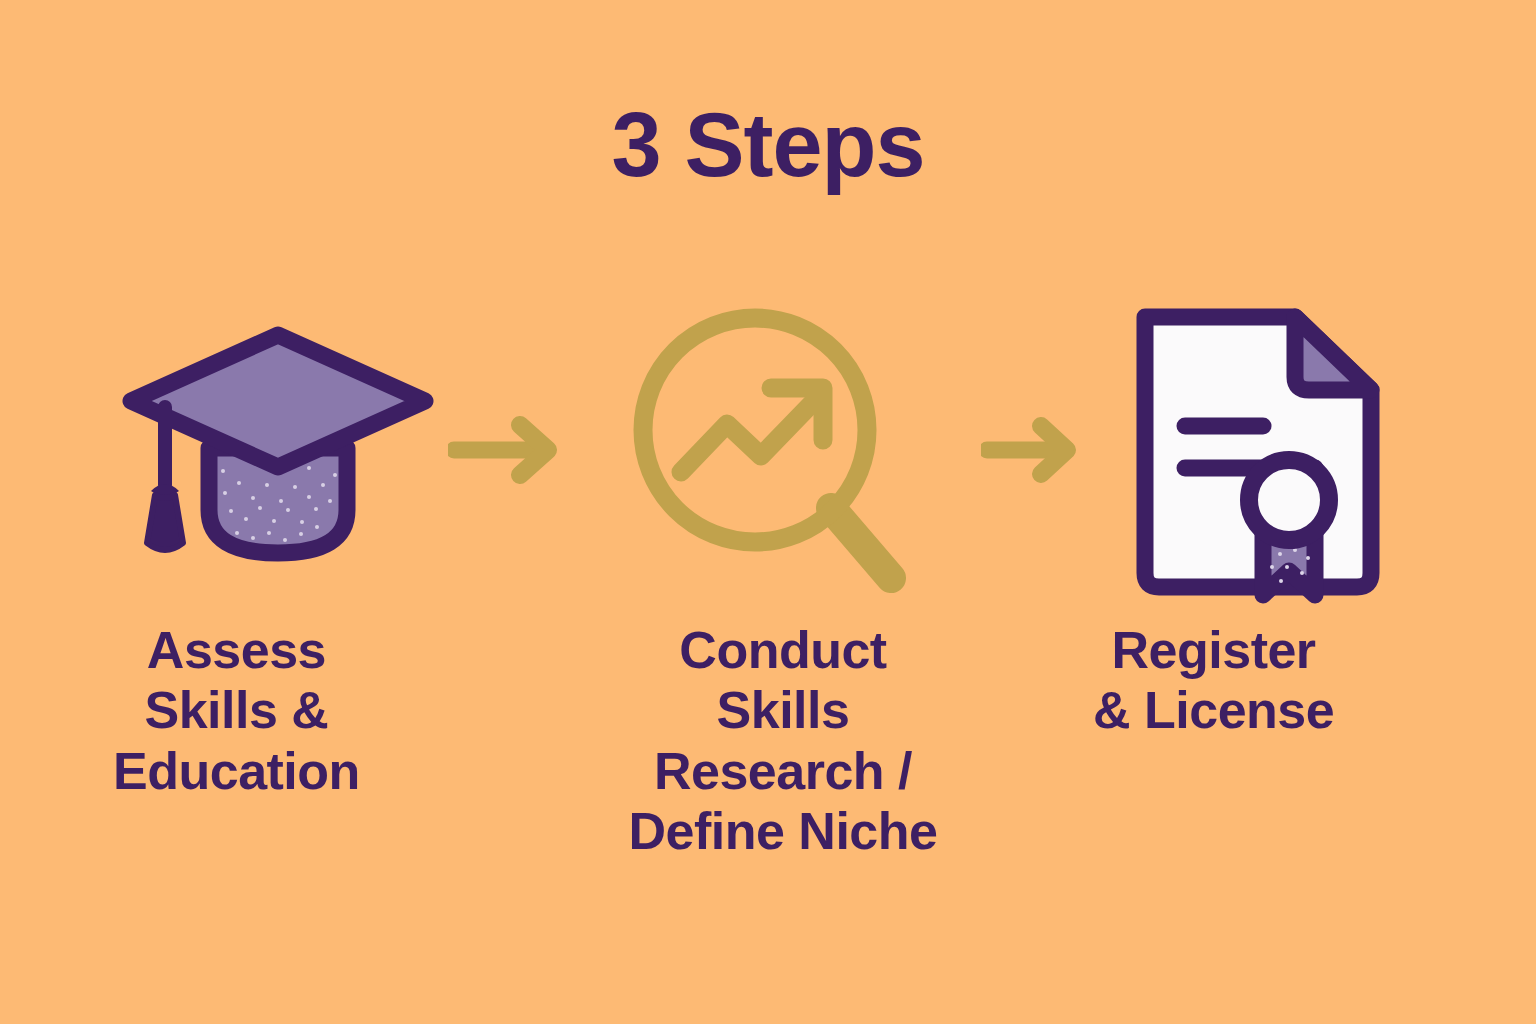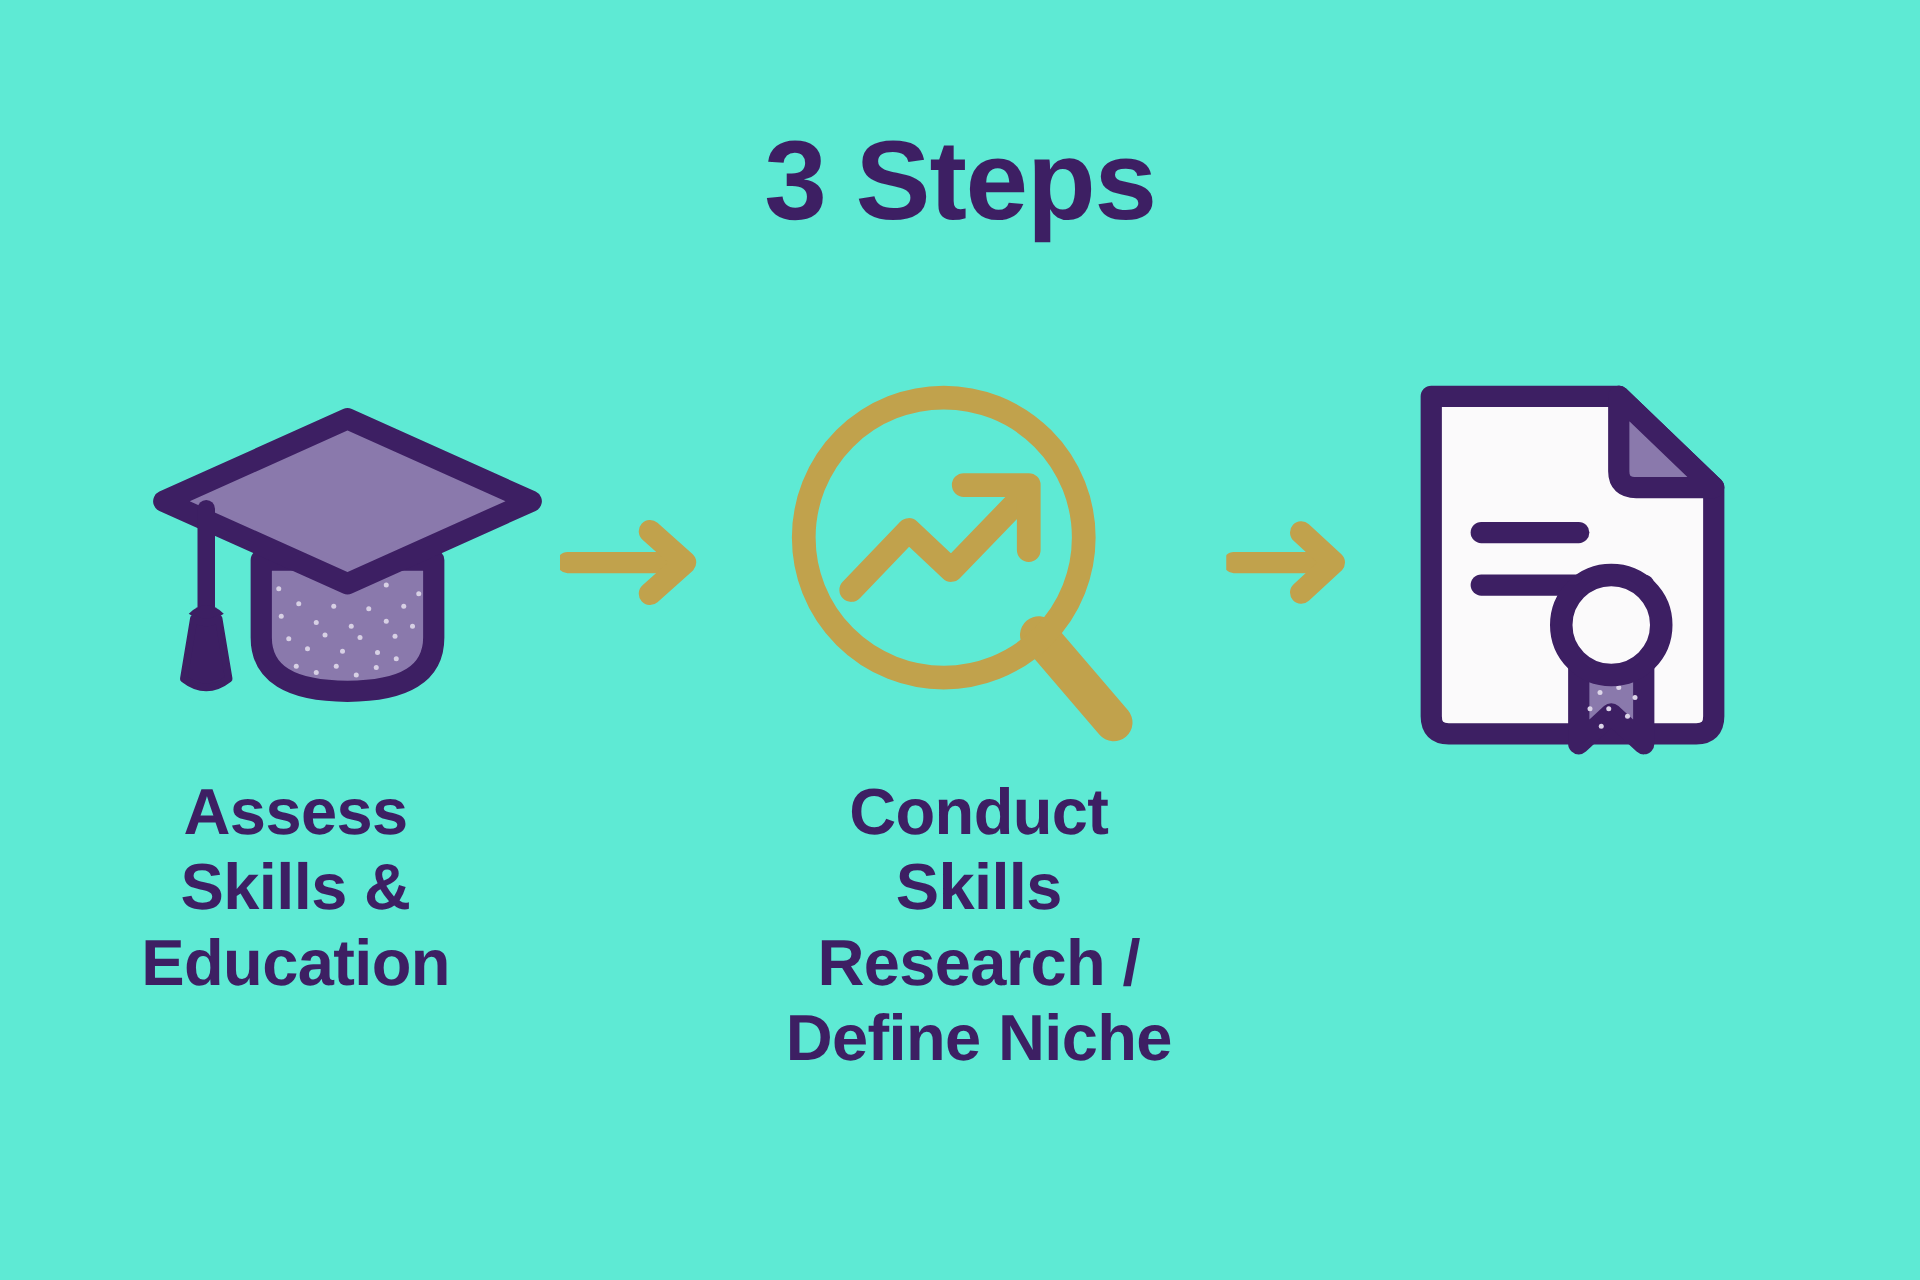--- a/index.html
+++ b/index.html
@@ -10,21 +10,21 @@
     width: 1536px;
     height: 1024px;
     background: #FBFAFB;
     font-family: "Liberation Sans", sans-serif;
     overflow: hidden;
   }
   .canvas {
     position: relative;
     width: 1536px;
     height: 1024px;
-    background: #5eead4;
+    background: #fdba74;
     text-decoration: underline;
   }
 
   
   .title {
     position: absolute;
     top: 98px;
     left: 0;
     width: 1536px;
     text-align: center;
@@ -197,16 +197,18 @@
               <circle cx="185" cy="263" r="2"></circle>
             <circle cx="149" cy="272" r="2"></circle>
               <circle cx="164" cy="272" r="2"></circle>
             <circle cx="179" cy="278" r="2"></circle>
               <circle cx="158" cy="286" r="2"></circle>
           </g>
 
           <circle cx="166" cy="205" r="40" fill="#FBFAFB" stroke="#3D1F63" stroke-width="18"></circle>
         </svg>
       </div>
+      <div class="step-label">Register
+&amp; License</div>
     </div>
 
   </div>
 </div>
 
 </body></html>

